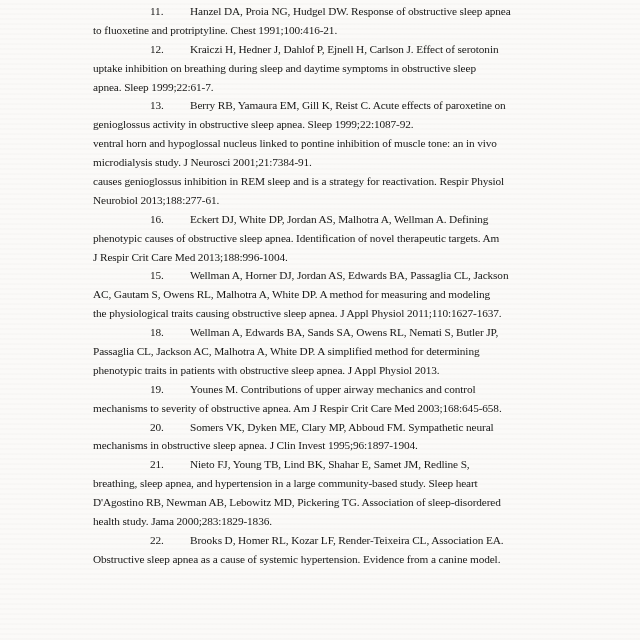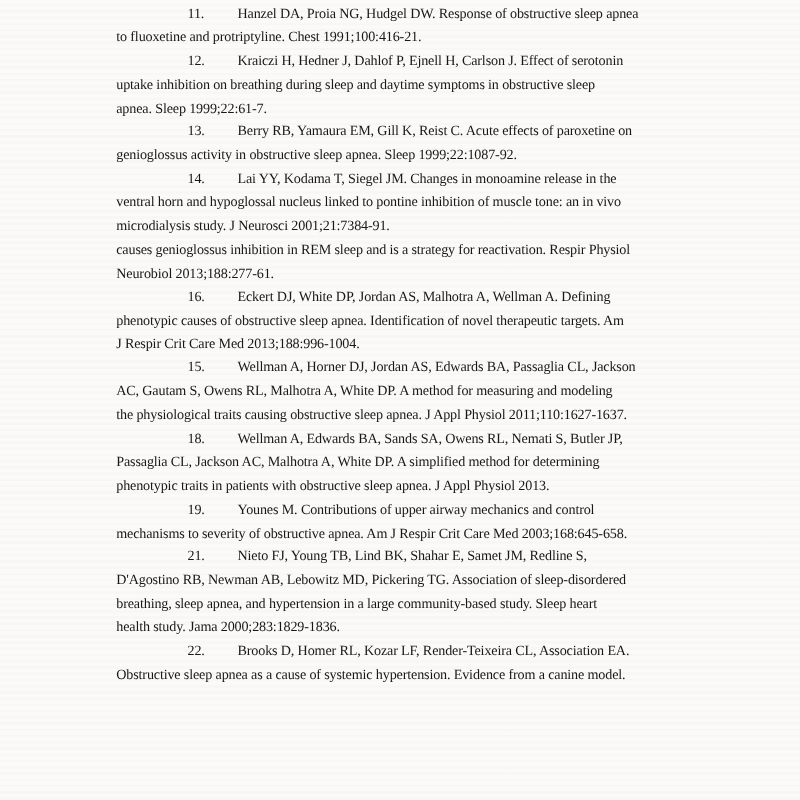--- a/index.html
+++ b/index.html
@@ -49,21 +49,20 @@
     <div class="line"><span>uptake inhibition on breathing during sleep and daytime symptoms in obstructive sleep</span></div>
     <div class="line"><span>apnea. Sleep 1999;22:61-7.</span></div>
   </div>
 
   <div class="ref">
     <div class="line"><span class="num">13.</span><span>Berry RB, Yamaura EM, Gill K, Reist C. Acute effects of paroxetine on</span></div>
     <div class="line"><span>genioglossus activity in obstructive sleep apnea. Sleep 1999;22:1087-92.</span></div>
   </div>
 
   <div class="ref">
-    <div class="line"><span class="num">14.</span><span>Lai YY, Kodama T, Siegel JM. Changes in monoamine release in the</span></div>
     <div class="line"><span>ventral horn and hypoglossal nucleus linked to pontine inhibition of muscle tone: an in vivo</span></div>
     <div class="line"><span>microdialysis study. J Neurosci 2001;21:7384-91.</span></div>
   </div>
 
   <div class="ref">
     <div class="line"><span>causes genioglossus inhibition in REM sleep and is a strategy for reactivation. Respir Physiol</span></div>
     <div class="line"><span>Neurobiol 2013;188:277-61.</span></div>
   </div>
 
   <div class="ref">
@@ -82,25 +81,29 @@
     <div class="line"><span class="num">18.</span><span>Wellman A, Edwards BA, Sands SA, Owens RL, Nemati S, Butler JP,</span></div>
     <div class="line"><span>Passaglia CL, Jackson AC, Malhotra A, White DP. A simplified method for determining</span></div>
     <div class="line"><span>phenotypic traits in patients with obstructive sleep apnea. J Appl Physiol 2013.</span></div>
   </div>
 
   <div class="ref">
     <div class="line"><span class="num">19.</span><span>Younes M. Contributions of upper airway mechanics and control</span></div>
     <div class="line"><span>mechanisms to severity of obstructive apnea. Am J Respir Crit Care Med 2003;168:645-658.</span></div>
   </div>
 
+  <div class="ref">
+    <div class="line"><span class="num">20.</span><span>Somers VK, Dyken ME, Clary MP, Abboud FM. Sympathetic neural</span></div>
+    <div class="line"><span>mechanisms in obstructive sleep apnea. J Clin Invest 1995;96:1897-1904.</span></div>
+  </div>
 
   <div class="ref">
     <div class="line"><span class="num">21.</span><span>Nieto FJ, Young TB, Lind BK, Shahar E, Samet JM, Redline S,</span></div>
+    <div class="line"><span>breathing, sleep apnea, and hypertension in a large community-based study. Sleep heart</span></div>
     <div class="line"><span>D'Agostino RB, Newman AB, Lebowitz MD, Pickering TG. Association of sleep-disordered</span></div>
-    <div class="line"><span>breathing, sleep apnea, and hypertension in a large community-based study. Sleep heart</span></div>
     <div class="line"><span>health study. Jama 2000;283:1829-1836.</span></div>
   </div>
 
   <div class="ref">
     <div class="line"><span class="num">22.</span><span>Brooks D, Homer RL, Kozar LF, Render-Teixeira CL, Association EA.</span></div>
     <div class="line"><span>Obstructive sleep apnea as a cause of systemic hypertension. Evidence from a canine model.</span></div>
   </div>
 
 </div>
 

